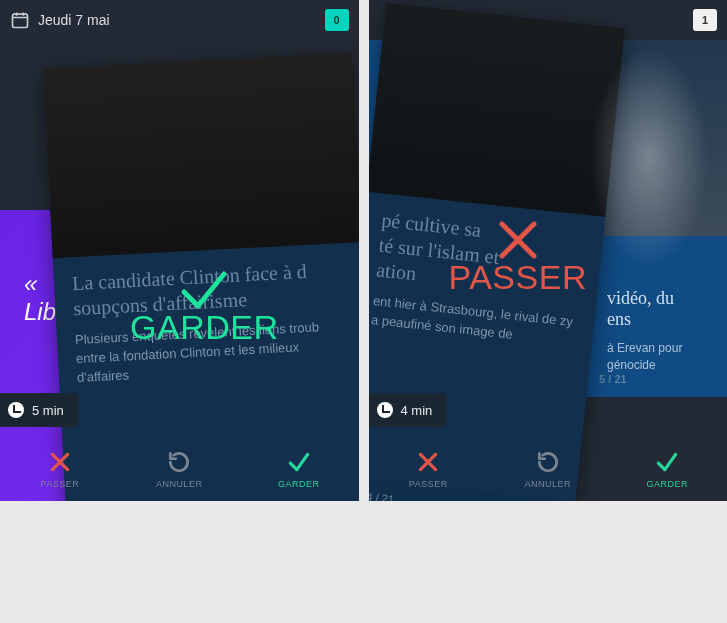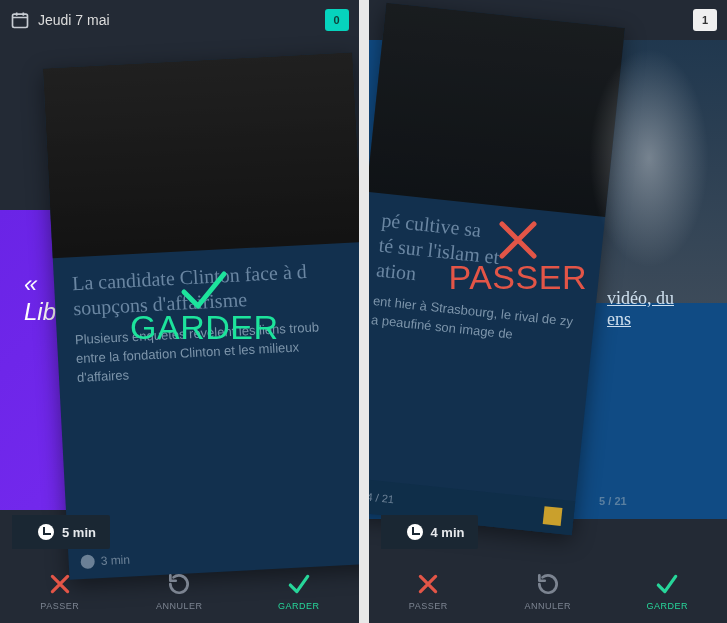--- a/index.html
+++ b/index.html
@@ -10,21 +10,21 @@
     height: 623px;
     overflow: hidden;
     display: flex;
     gap: 10px;
     padding: 0;
   }
   .phone {
     position: relative;
     background: #232a35;
     flex: 1;
-    height: 623px;
+    height: 501px;
     overflow: hidden;
   }
   
   .topbar {
     height: 40px;
     display: flex;
     align-items: center;
     padding: 0 10px;
     color: #ddd;
     font-size: 14px;
@@ -64,31 +64,30 @@
     cursor: pointer;
     width: 90px;
   }
   .tb-btn .lbl { font-size: 9px; letter-spacing: 0.5px; color: #7c8491; }
   .tb-btn.keep .lbl { color: #27d69a; }
   .tb-icon { width: 26px; height: 26px; }
 
   
   .timechip {
     position: absolute;
-    left: 12px;
+    left: 0;
     background: #1a2733;
     color: #e6e9ec;
     font-size: 13px;
     height: 34px;
     display: flex; align-items: center;
-    padding: 0 14px 0 26px;
+    padding: 0 14px 0 8px;
     z-index: 25;
     border-top-right-radius: 2px;
     border-bottom-right-radius: 2px;
-    font-weight: bold;
   }
   .timechip .clk { width: 16px; height:16px; margin-right: 8px; background:#fff; border-radius:50%; display:flex;align-items:center;justify-content:center;}
   .timechip .clk::after{content:"";width:6px;height:6px;border-left:2px solid #1a2733;border-bottom:2px solid #1a2733;position:relative;top:-1px;left:1px;}
 
   .phone-left .timechip.main { bottom: 74px; }
   .phone-right .timechip.main { bottom: 74px; }
 
   
   .stack { position:absolute; inset:40px 0 64px 0; }
 
@@ -107,21 +106,21 @@
     color:#fff;
   }
   .behind-blue .photo {
     position:absolute; right:0; top:0; width:70%; height:55%;
     background: linear-gradient(180deg,#2b2b2b,#5a4a3d);
     opacity:0.6;
   }
   .behind-blue .txt {
     position:absolute; right:10px; top:248px; width:110px; color:#cfe0ef;
   }
-  .behind-blue .ttl { font-family: Georgia, serif; font-size:18px; margin-bottom:10px;text-decoration:underline;}
+  .behind-blue .ttl { font-family: Georgia, serif; font-size:18px; margin-bottom:10px;}
   .behind-blue .dsc { font-size:12px; line-height:1.4; color:#a9c2d8;}
 
   
   .card {
     position:absolute;
     background:#12304e;
     color:#9fb4c8;
     box-shadow: 0 6px 22px rgba(0,0,0,0.45);
   }
   .card .cover {
@@ -259,20 +258,21 @@
     <span class="badge-right badge-white">1</span>
   </div>
 
   <div class="stack">
     <div class="behind-blue">
       <div class="photo"></div>
       <div class="sword"></div>
       <div class="txt">
         <div class="ttl" style="white-space:pre-line;">vidéo, du
 ens</div>
+        <div class="dsc">à Erevan pour génocide</div>
       </div>
       <div class="pager">5 / 21</div>
     </div>
 
     <div class="card card-right">
       <div class="cover" style="background:linear-gradient(180deg,#2d3338,#1c2228);"></div>
       <div class="body">
         <div class="title" style="white-space:pre-line;">pé cultive sa
 té sur l'islam et
 ation</div>

